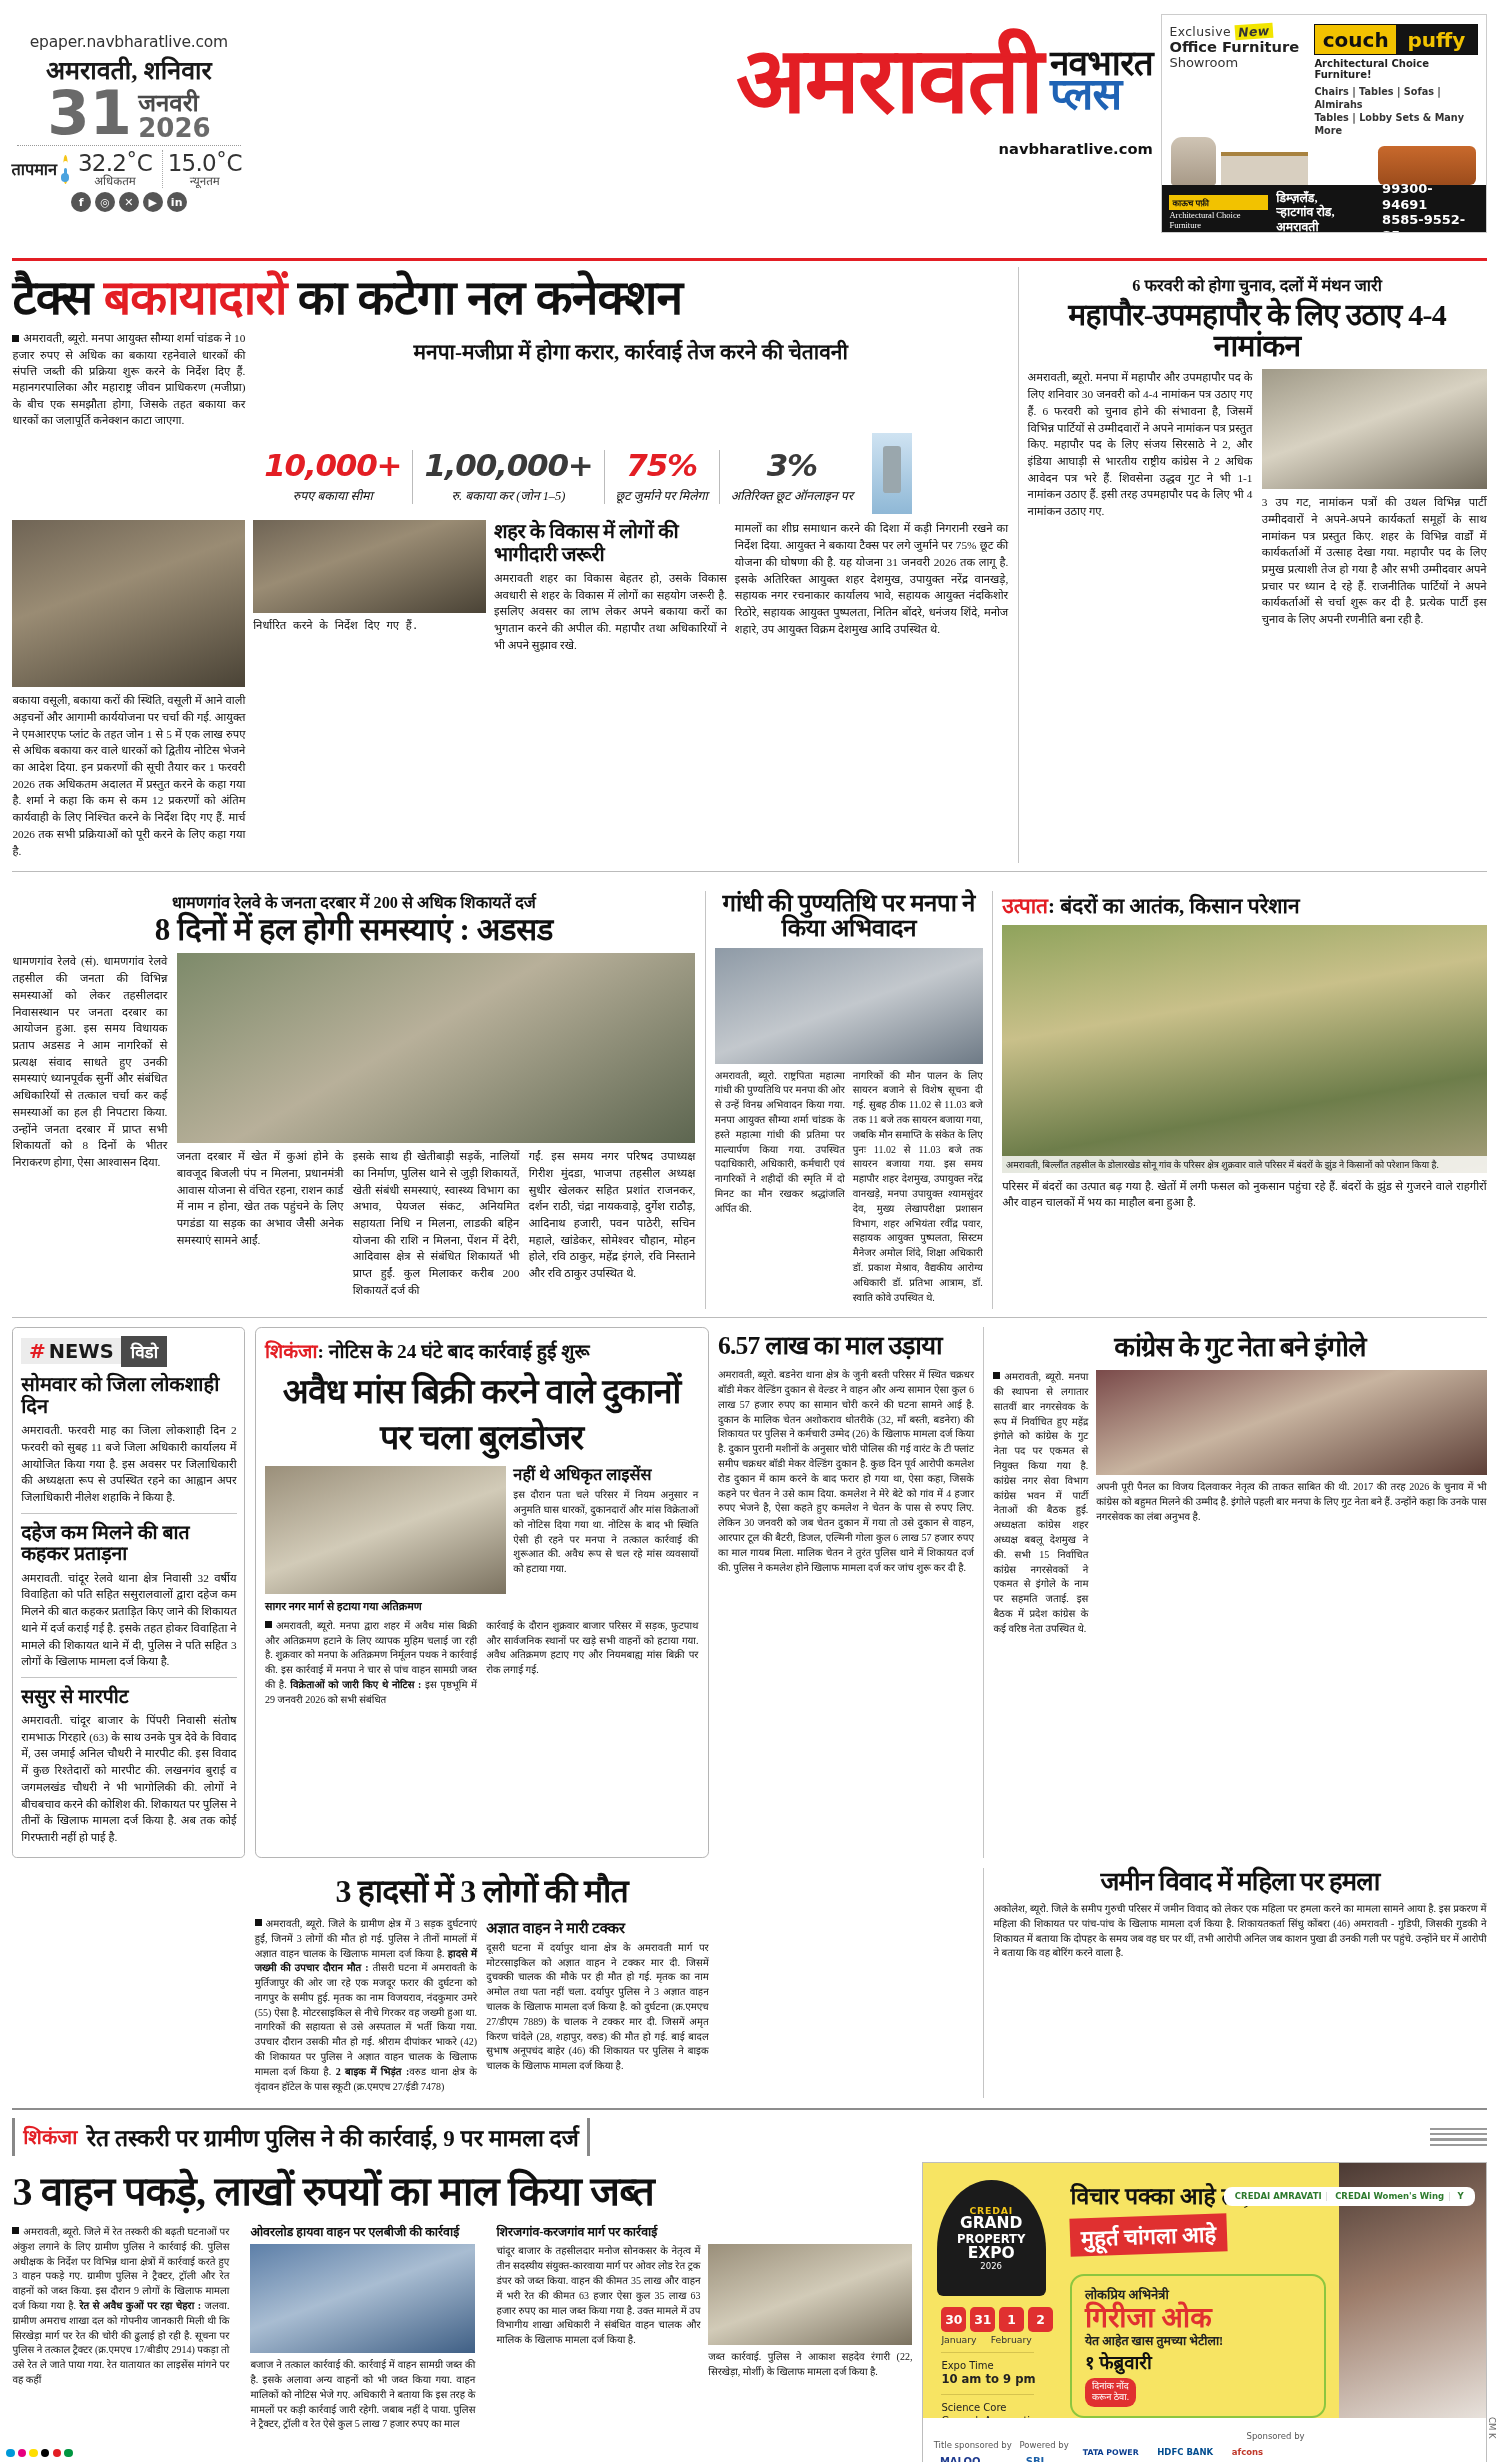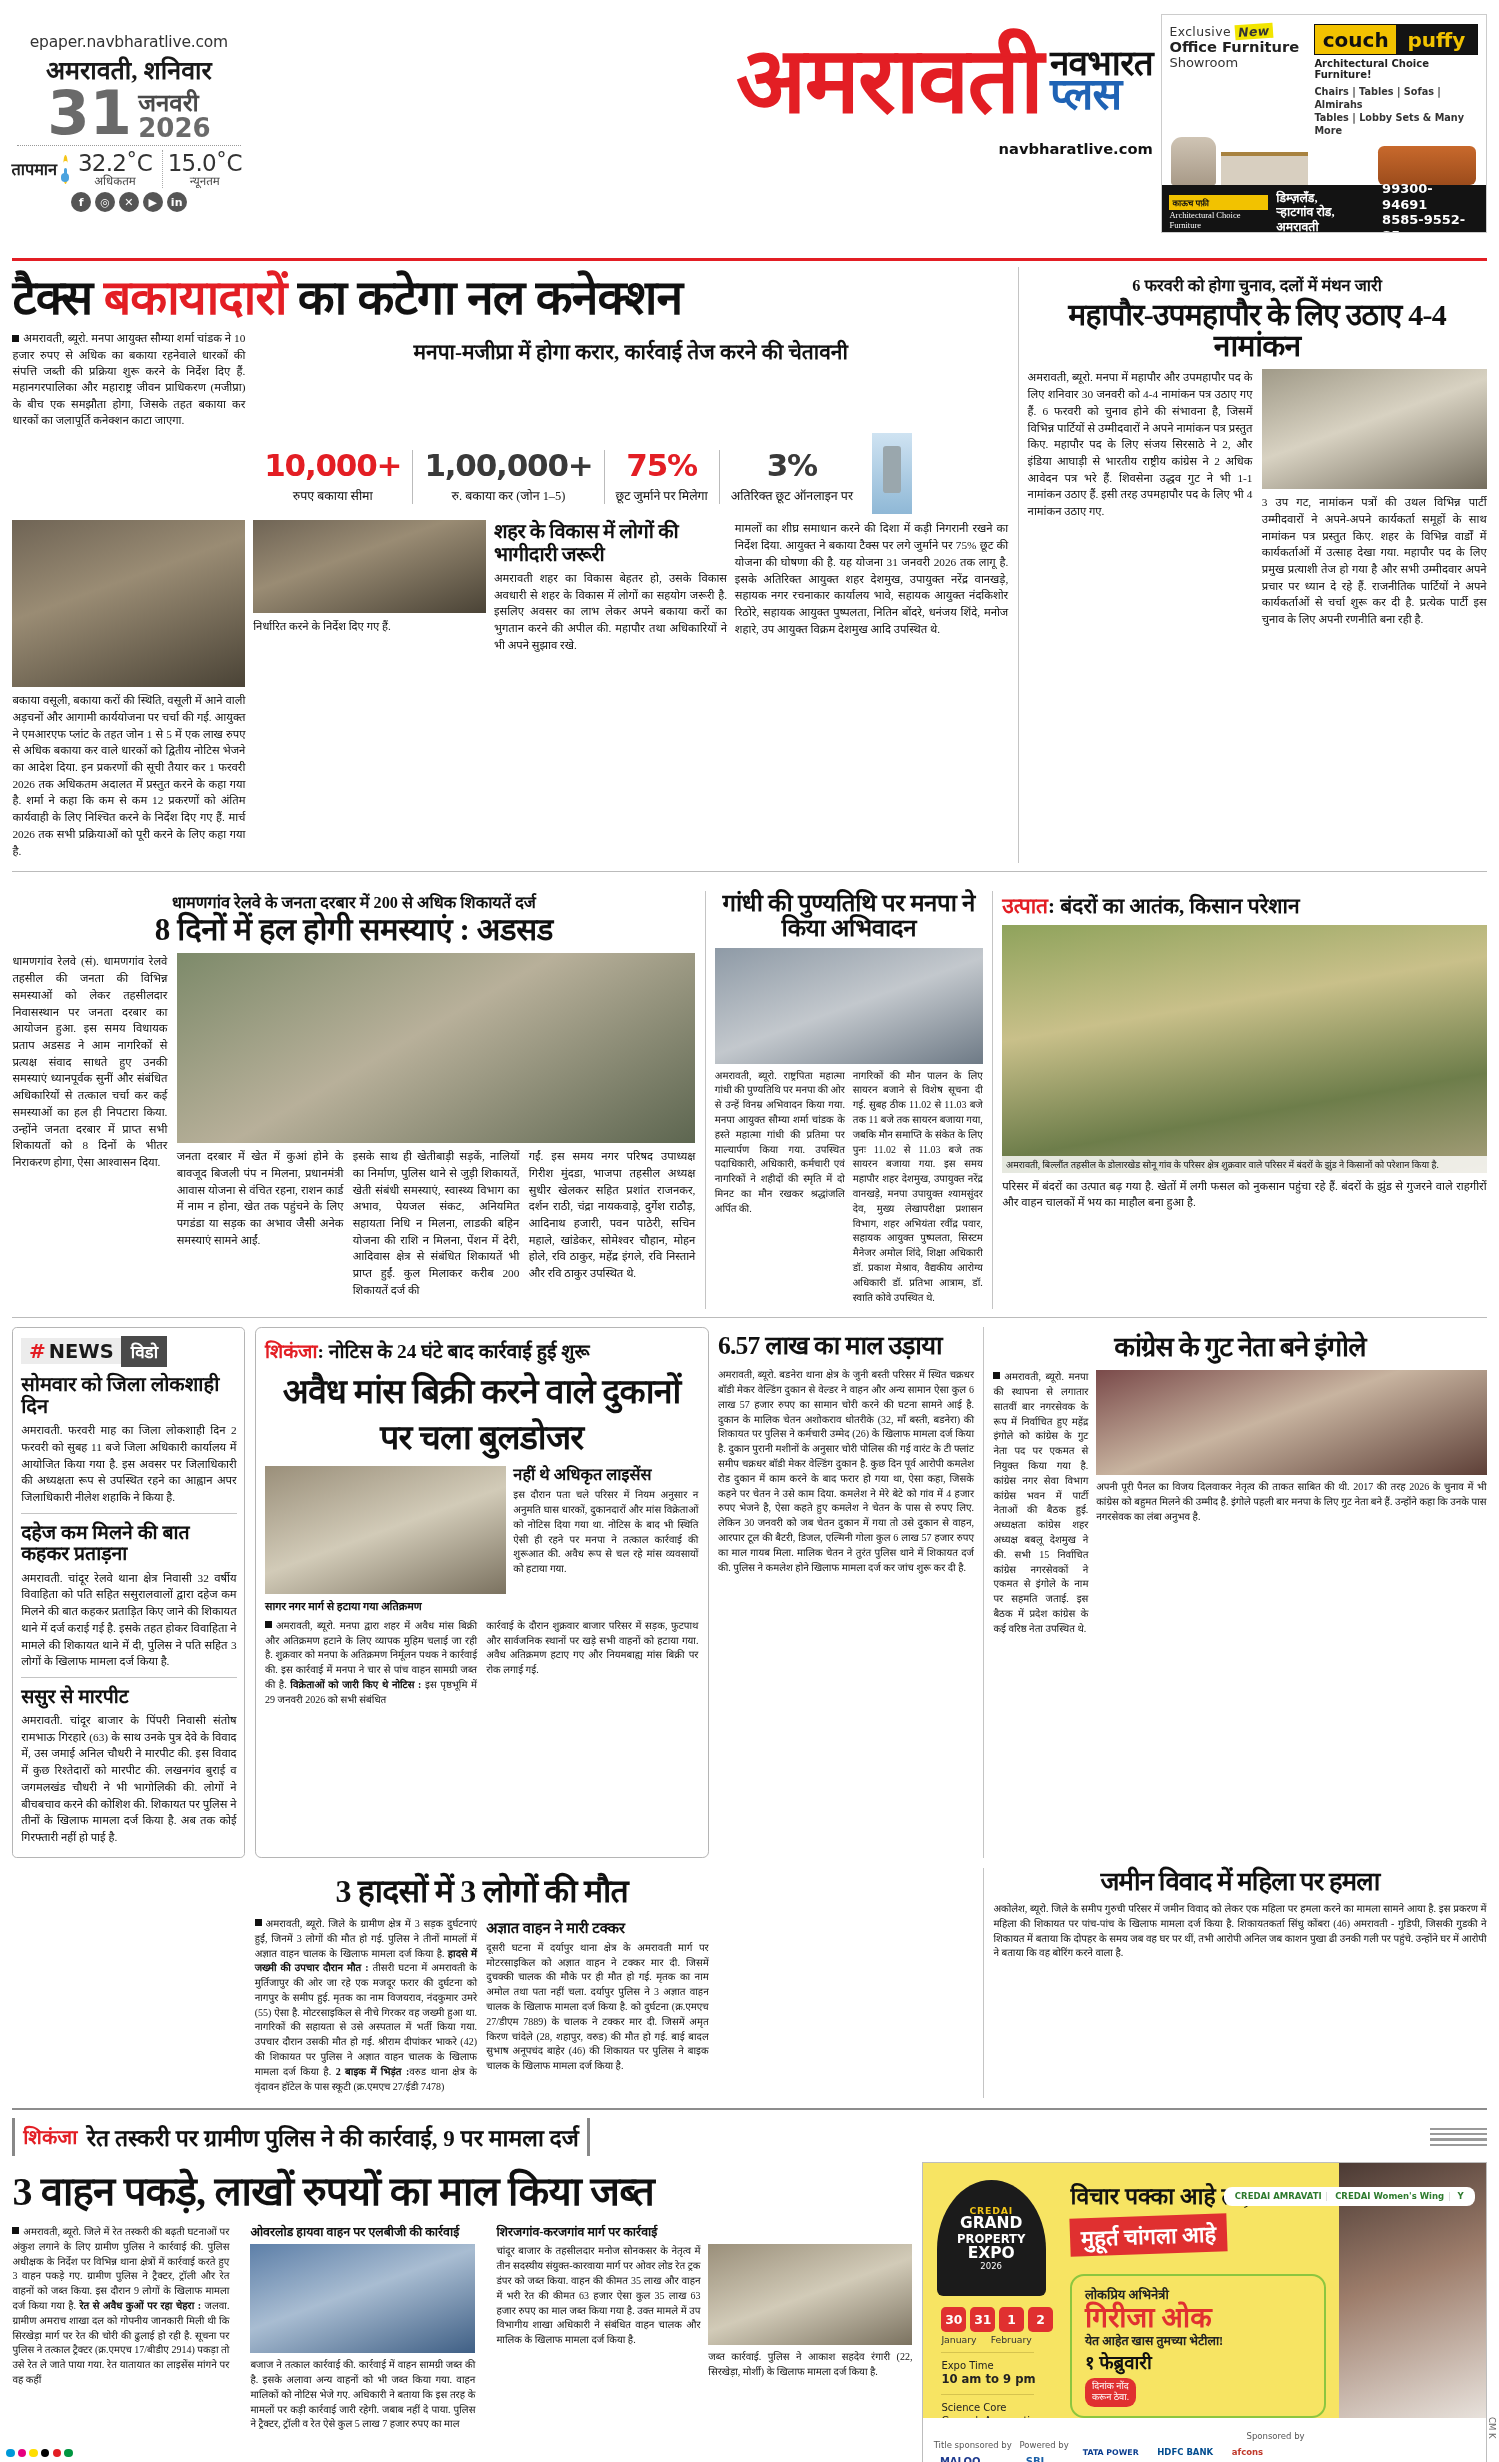--- a/index.html
+++ b/index.html
@@ -80,21 +80,21 @@
 
   
   .lead{flex:1;padding-top:6.2px;}
   .lead-hl{font-size:48px;font-weight:bold;line-height:1.02;letter-spacing:-0.8px;}
   .lead-hl .red{color:#e31e24;}
   .kicker{font-size:21px;font-weight:bold;text-align:center;margin-top:6.2px;}
   .byline-blk{font-size:11.3px;line-height:1.45;text-align:justify;}
   .sq{display:inline-block;width:7px;height:7px;background:#111;margin-right:3.9px;vertical-align:0.8px;}
 
   .stats{display:flex;align-items:stretch;margin-top:6.2px;}
-  .stat{padding:0 11px;text-align:center;border-right:0.8px solid #bbb;display:flex;flex-direction:column;justify-content:center;}
+  .stat{padding:0 11px;text-align:center;border-right:0.8px solid #bbb;display:flex;flex-direction:column;justify-content:center;font-style:italic;}
   .stat:last-child{border-right:none;}
   .stat-num{font-family:"DejaVu Sans",sans-serif;font-size:31px;font-weight:bold;line-height:1;letter-spacing:-1.2px;}
   .stat-num.red{color:#e31e24;}
   .stat-num.gray{color:#3a3a3a;}
   .stat-lab{font-size:12.4px;margin-top:5.4px;color:#111;white-space:nowrap;}
   .tap-img{width:40px;height:81px;background:linear-gradient(#cfe3f2,#8fb8d6);margin-left:7.8px;position:relative;}
   .tap-img::after{content:"";position:absolute;left:11px;top:12.4px;width:18.6px;height:47px;background:#9aa7ad;border-radius:3.1px;}
 
   .p{font-size:11.3px;line-height:1.48;text-align:justify;margin-bottom:3.9px;}
   .p b{font-weight:bold;}
@@ -327,21 +327,21 @@
         </div>
       </div>
 
       <div class="row" style="gap:7.8px;margin-top:6.2px;">
         <div style="width:233px;">
           <div class="photo ph-meeting" style="height:167px;"></div>
           <div class="p" style="margin-top:4.7px;">बकाया वसूली, बकाया करों की स्थिति, वसूली में आने वाली अड़चनों और आगामी कार्ययोजना पर चर्चा की गई.
 
 आयुक्त ने एमआरएफ प्लांट के तहत जोन 1 से 5 में एक लाख रुपए से अधिक बकाया कर वाले धारकों को द्वितीय नोटिस भेजने का आदेश दिया. इन प्रकरणों की सूची तैयार कर 1 फरवरी 2026 तक अधिकतम अदालत में प्रस्तुत करने के कहा गया है. शर्मा ने कहा कि कम से कम 12 प्रकरणों को अंतिम कार्यवाही के लिए निश्चित करने के निर्देश दिए गए हैं. मार्च 2026 तक सभी प्रक्रियाओं को पूरी करने के लिए कहा गया है.</div>
         </div>
-        <div style="width:233px;">
+        <div style="width:233px;font-family:Liberation Mono, monospace;">
           <div class="photo ph-meeting" style="height:93px;"></div>
           <div class="p" style="margin-top:4.7px;">निर्धारित करने के निर्देश दिए गए हैं.</div>
         </div>
         <div style="width:233px;">
           <div class="sec-hl" style="font-size:20px;line-height:1.12;">शहर के विकास में लोगों की भागीदारी जरूरी</div>
           <div class="p" style="margin-top:4.7px;">अमरावती शहर का विकास बेहतर हो, उसके विकास अवधारी से शहर के विकास में लोगों का सहयोग जरूरी है. इसलिए अवसर का लाभ लेकर अपने बकाया करों का भुगतान करने की अपील की. महापौर तथा अधिकारियों ने भी अपने सुझाव रखे.</div>
         </div>
         <div style="flex:1;">
           <div class="p">मामलों का शीघ्र समाधान करने की दिशा में कड़ी निगरानी रखने का निर्देश दिया. आयुक्त ने बकाया टैक्स पर लगे जुर्माने पर 75% छूट की योजना की घोषणा की है. यह योजना 31 जनवरी 2026 तक लागू है.
 

